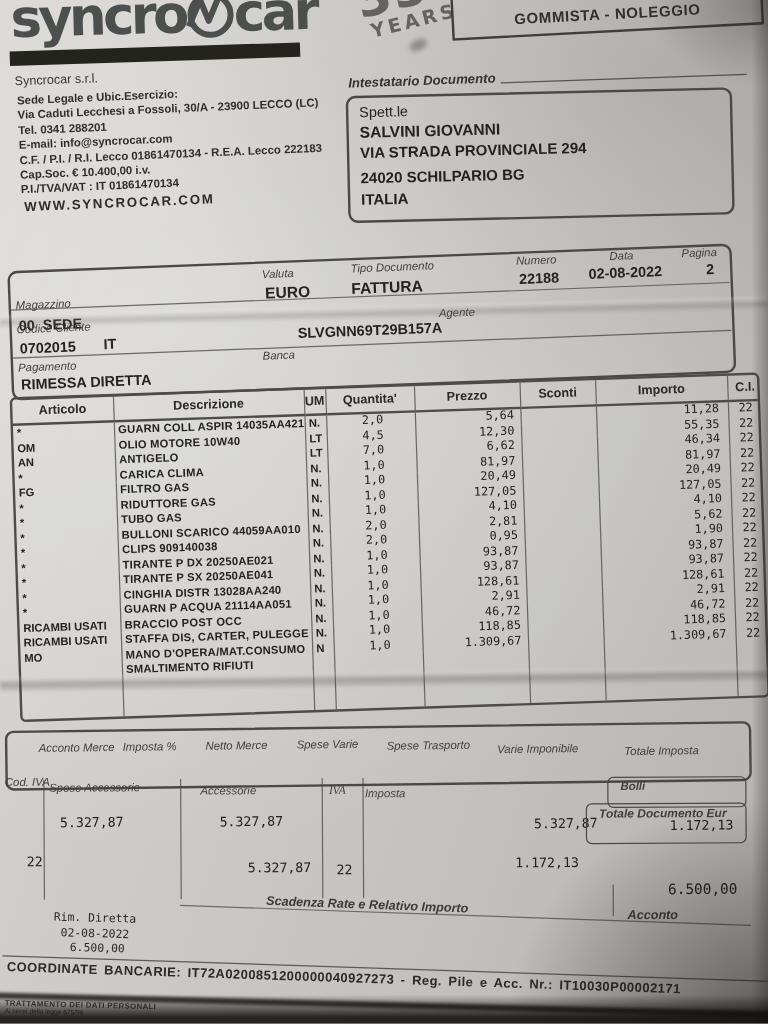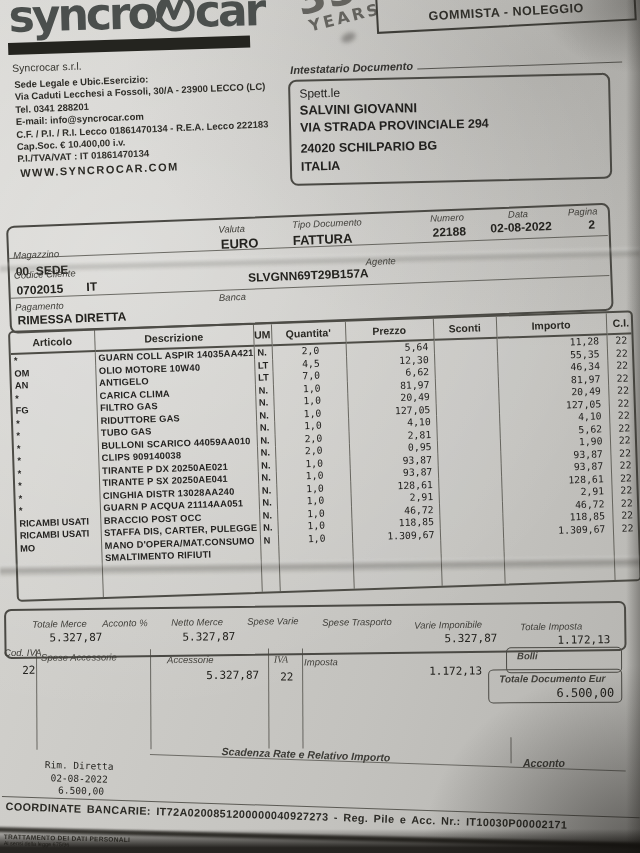--- a/index.html
+++ b/index.html
@@ -71,21 +71,21 @@
   .itable td:nth-child(5){text-align:right;padding-right:5px;}
   .itable td:nth-child(7){text-align:right;padding-right:7px;}
   .itable td:nth-child(8){text-align:center;}
   .itable tr.filler td{height:38px;}
   
   .boxA{position:absolute;left:4px;top:609px;width:618px;height:46px;
     border:2px solid #4a4944;border-radius:7px;transform:rotate(-.75deg);transform-origin:left top;}
   .ivasec{position:absolute;left:4px;top:650px;width:618px;height:150px;
     transform:rotate(-.3deg);transform-origin:left top;}
   .minibox{position:absolute;border:1.6px solid #4a4944;border-radius:5px;box-sizing:border-box;}
-  .tmono{position:absolute;font:500 11px "DejaVu Sans Mono",monospace;color:#22211d;white-space:nowrap;}
+  .tmono{position:absolute;font:500 11px "DejaVu Sans Mono",monospace;color:#22211d;white-space:nowrap;margin-top:48px;}
   
   .scad-line{position:absolute;left:150px;top:754px;width:476px;border-top:1.2px solid rgba(70,68,62,.7);
     transform:rotate(2deg);transform-origin:left top;}
   .scad-lbl{position:absolute;left:222px;top:745px;font:italic 700 10.5px "Liberation Sans",sans-serif;
     color:#3c3b36;transform:rotate(2.2deg);transform-origin:left top;}
   .acconto-lbl{position:absolute;left:523px;top:757px;font:italic 600 10.5px "Liberation Sans",sans-serif;color:#3c3b36;}
   .rimblock{position:absolute;left:42px;top:759px;transform:rotate(1.5deg);transform-origin:left top;
     font:500 9.5px/12.5px "DejaVu Sans Mono",monospace;color:#2a2925;}
   .rimblock .i1{margin-left:3px;} .rimblock .i2{margin-left:9px;} .rimblock .i3{margin-left:17px;}
   .bankband{position:absolute;left:2px;top:796px;width:634px;border-top:1.3px solid rgba(65,64,58,.8);
@@ -389,22 +389,22 @@
               <td></td>
               <td></td>
               <td></td>
               <td></td>
             </tr>
           </tbody>
       </table>
     </div>
 
     <div class="boxA">
-      <span class="lbl" style="left:26px;top:8px;">Totale Merce</span>
-      <span class="lbl" style="left:96px;top:8px;">Acconto %</span>
+      <span class="lbl" style="left:26px;top:8px;">Acconto Merce</span>
+      <span class="lbl" style="left:96px;top:8px;">Imposta %</span>
       <span class="lbl" style="left:165px;top:8px;">Netto Merce</span>
       <span class="lbl" style="left:241px;top:8px;">Spese Varie</span>
       <span class="lbl" style="left:316px;top:10px;">Spese Trasporto</span>
       <span class="lbl" style="left:408px;top:14px;">Varie Imponibile</span>
       <span class="lbl" style="left:514px;top:17px;">Totale Imposta</span>
       <span class="tmono" style="left:43px;top:21px;">5.327,87</span>
       <span class="tmono" style="left:176px;top:22px;">5.327,87</span>
       <span class="tmono" style="left:438px;top:27px;">5.327,87</span>
       <span class="tmono" style="left:551px;top:30px;">1.172,13</span>
     </div>

